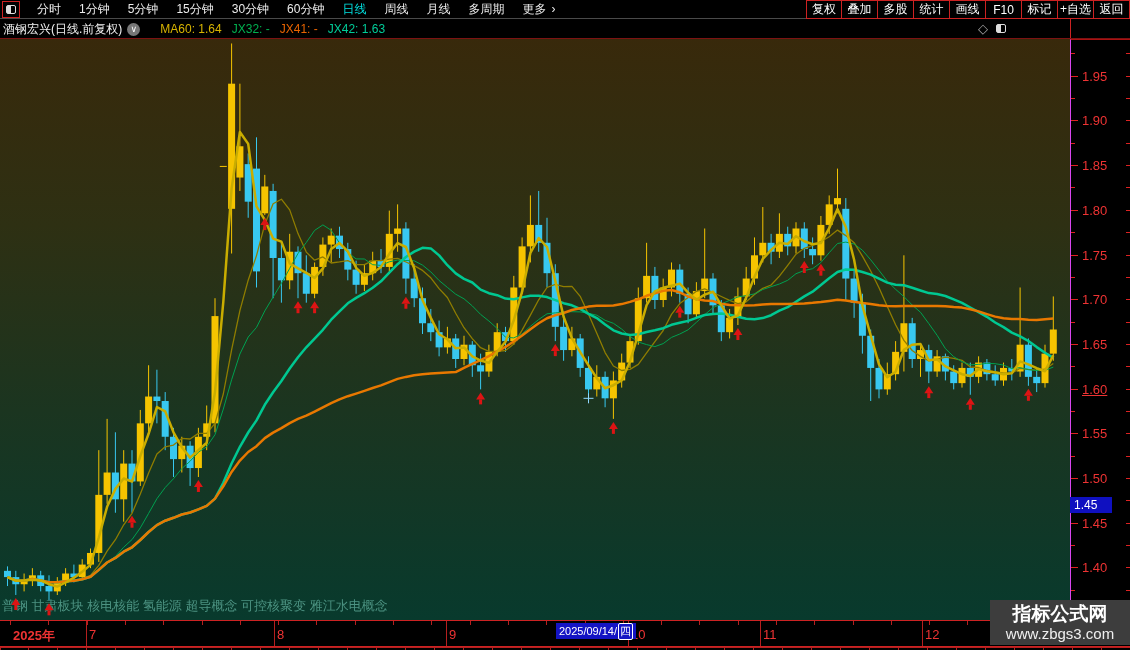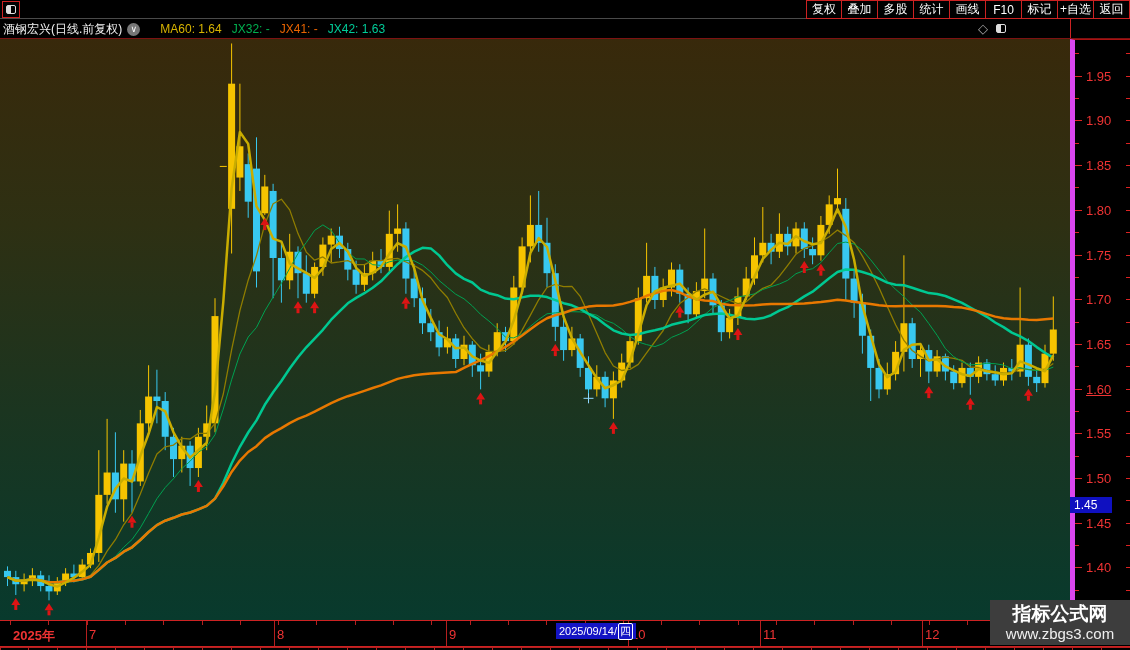--- a/index.html
+++ b/index.html
@@ -37,21 +37,21 @@
   #redline-h { position:absolute; left:0; top:38px; width:1130px; height:1px; background:#7d1212; }
 
   
   #chart { position:absolute; left:0; top:39px; width:1070px; height:581px; overflow:hidden;
            background:linear-gradient(180deg,#38290b 0%, #2e3013 32%, #1b3520 64%, #083a2d 100%); }
   #tags { position:absolute; left:2px; bottom:5px; color:#4c9382; font-size:13px; z-index:0; white-space:nowrap; }
   #chart svg { position:absolute; left:0; top:0; z-index:1; }
 
   
   #yaxis { position:absolute; left:1070px; top:39px; width:60px; height:581px; background:#000;
-           border-left:5px solid #d946ef; border-top:1px solid #a11; }
+           border-left:1px solid #d946ef; border-top:1px solid #a11; }
   .ytick { position:absolute; left:0; height:1px; background:#d22; }
   .ytick-r { position:absolute; right:0; height:1px; background:#d22; }
   .ylabel { position:absolute; left:11px; color:#e33; font-size:13px; }
   #price-box { position:absolute; left:1070px; top:497px; width:42px; height:16px; background:#0f10c0;
                color:#fff; font-size:12px; line-height:16px; padding-left:4px; z-index:3; }
 
   
   #dateband { position:absolute; left:0; top:620px; width:1130px; height:27px; background:#000;
               border-top:1px solid #c22; border-bottom:1px solid #c22; }
   .xdiv { position:absolute; top:0; width:1px; height:25px; background:#b51f1f; }
@@ -72,20 +72,34 @@
 </style>
 </head>
 <body>
 
 <div id="app">
 
   <div id="toolbar">
     <div id="panel-icon-box">
       <span class="half-square"></span>
     </div>
+    <div id="menu">
+        <span class="menu-item">分时</span>
+        <span class="menu-item">1分钟</span>
+        <span class="menu-item">5分钟</span>
+        <span class="menu-item">15分钟</span>
+        <span class="menu-item">30分钟</span>
+        <span class="menu-item">60分钟</span>
+        <span class="menu-item active">日线</span>
+        <span class="menu-item">周线</span>
+        <span class="menu-item">月线</span>
+        <span class="menu-item">多周期</span>
+        <span class="menu-item">更多</span>
+        <span class="chev">›</span>
+      </div>
     <div id="tbtns">
         <div class="tbtn">复权</div>
         <div class="tbtn">叠加</div>
         <div class="tbtn">多股</div>
         <div class="tbtn">统计</div>
         <div class="tbtn">画线</div>
         <div class="tbtn">F10</div>
         <div class="tbtn">标记</div>
         <div class="tbtn">+自选</div>
         <div class="tbtn">返回</div>
@@ -103,20 +117,21 @@
       </div>
     <div id="title-icons">
       <span class="diamond">◇</span>
       <span class="half-square"></span>
     </div>
   </div>
   <div id="redline-v"></div>
   <div id="redline-h"></div>
 
   <div id="chart">
+    <div id="tags">普钢 甘肃板块 核电核能 氢能源 超导概念 可控核聚变 雅江水电概念</div>
   <svg viewBox="0 39 1070 581" width="1070" height="581">
         <line x1="7.5" y1="566.3692307692309" x2="7.5" y2="586.0338461538463" stroke="#38c8f0" stroke-width="1"></line>
         <rect x="4" y="570.8384615384616" width="7" height="6.256923076923158" fill="#38c8f0"></rect>
         <line x1="15.8" y1="570.8384615384616" x2="15.8" y2="594.9723076923077" stroke="#38c8f0" stroke-width="1"></line>
         <rect x="12.3" y="577.0953846153848" width="7" height="7.150769230769242" fill="#38c8f0"></rect>
         <line x1="24.1" y1="573.5200000000002" x2="24.1" y2="591.396923076923" stroke="#f5c400" stroke-width="1"></line>
         <rect x="20.6" y="579.7769230769231" width="7" height="4.469230769230876" fill="#f5c400"></rect>
         <line x1="32.400000000000006" y1="568.1569230769232" x2="32.400000000000006" y2="586.0338461538463" stroke="#f5c400" stroke-width="1"></line>
         <rect x="28.900000000000002" y="575.3076923076925" width="7" height="4.4692307692306485" fill="#f5c400"></rect>
         <line x1="40.7" y1="570.8384615384616" x2="40.7" y2="591.396923076923" stroke="#38c8f0" stroke-width="1"></line>

